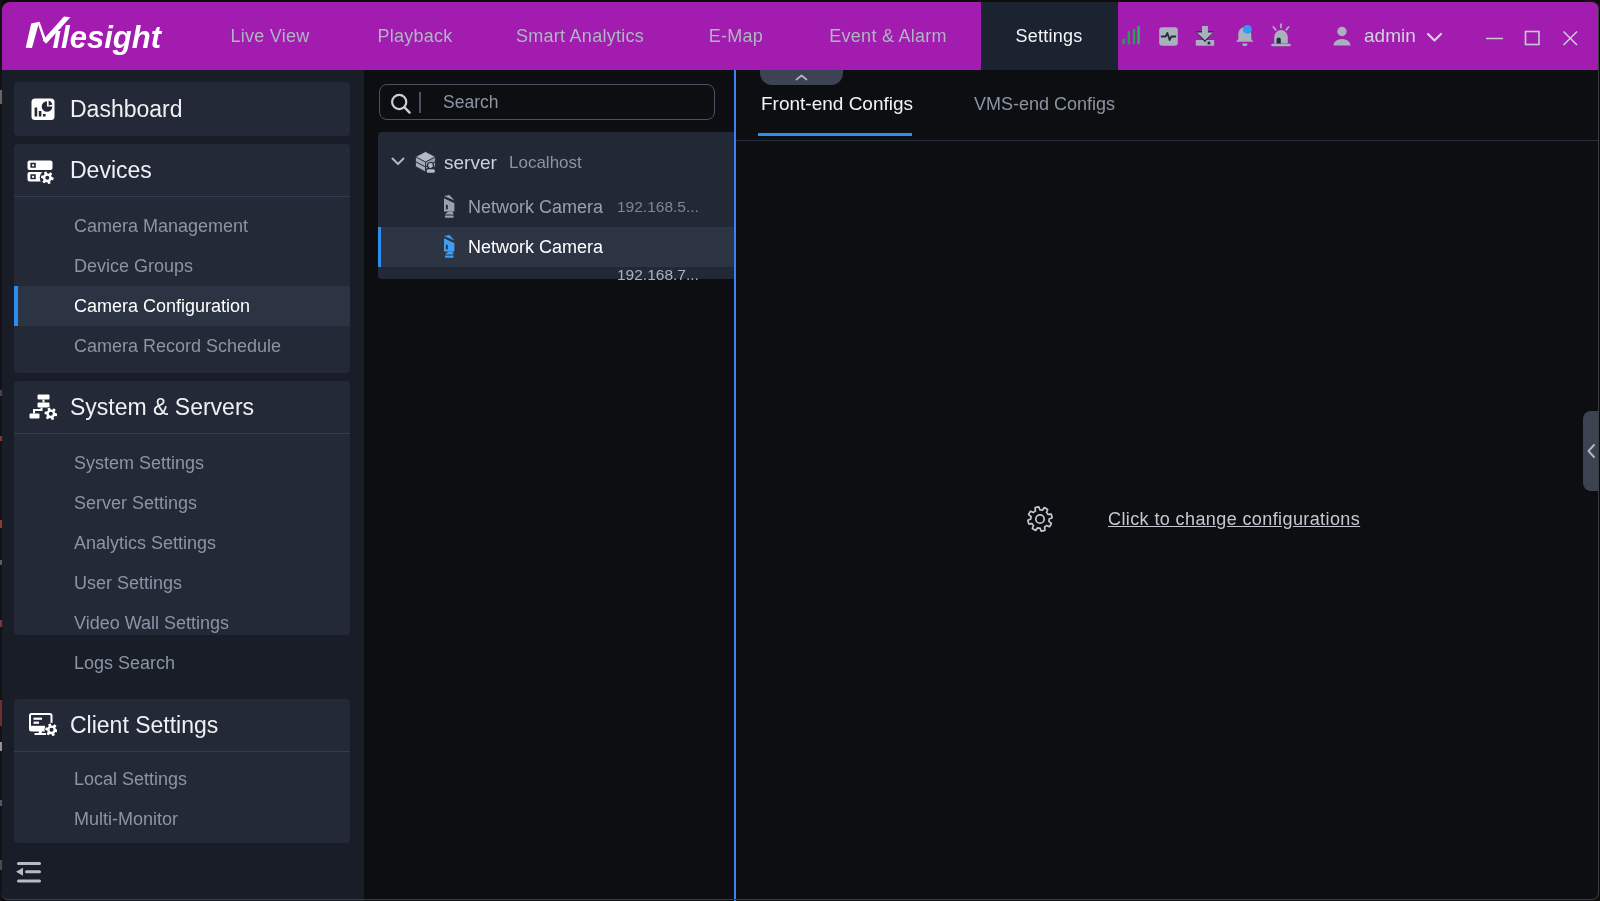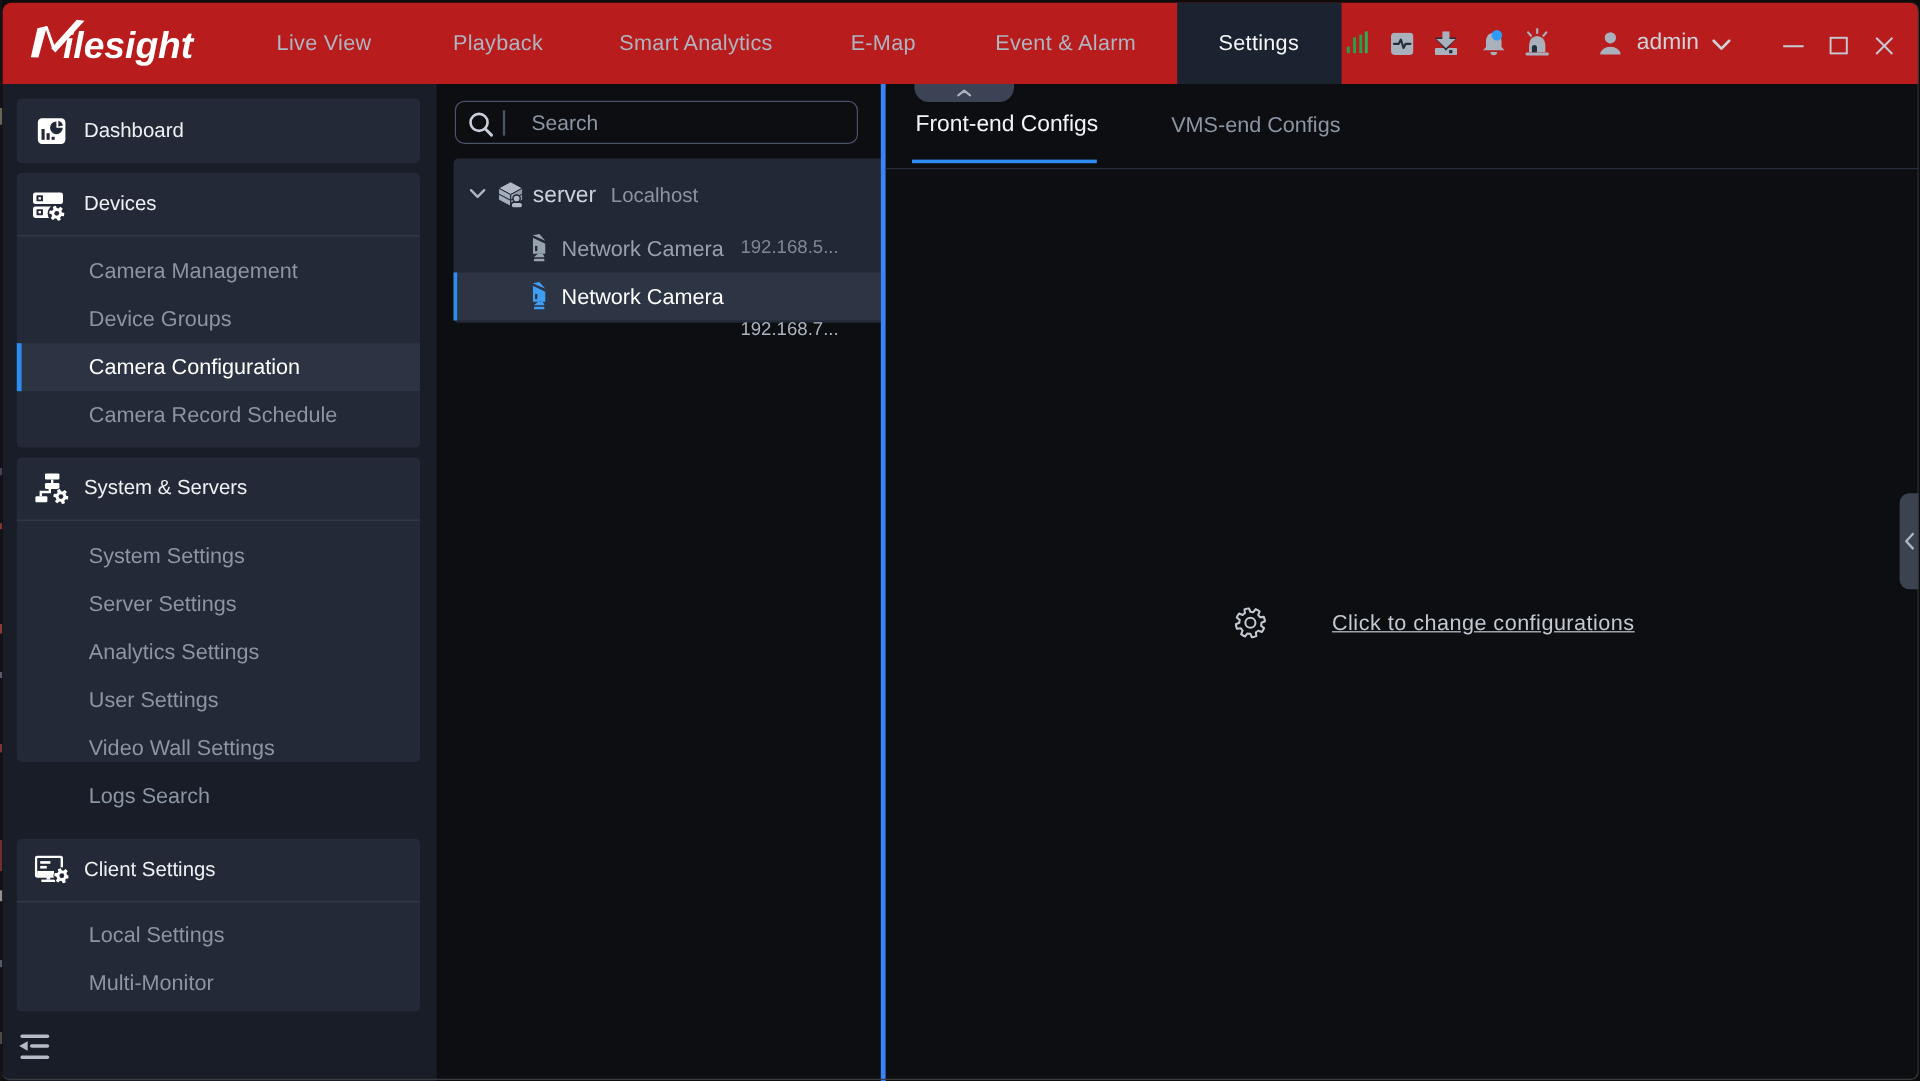--- a/index.html
+++ b/index.html
@@ -4,40 +4,40 @@
 <style>
   * { margin:0; padding:0; box-sizing:border-box; }
   html,body { width:1600px; height:901px; overflow:hidden; background:#0d0c0b; font-family:"Liberation Sans", sans-serif; }
   .window { position:absolute; left:2px; top:2px; width:1597px; height:899px;
     border-radius:8px 8px 6px 6px; overflow:hidden; background:#0f1013; }
   .winborder { position:absolute; left:1px; top:1px; width:1598px; height:899px;
     border-radius:8px 8px 7px 7px; border:1px solid #3a3c40; border-top:none; border-left:none;
     pointer-events:none; z-index:50; }
   .abs { position:absolute; }
   
-  .topbar { position:absolute; left:0; top:0; width:100%; height:68px; background:#b91c1c; }
+  .topbar { position:absolute; left:0; top:0; width:100%; height:68px; background:#a21caf; }
   .nav { position:absolute; top:0; height:68px; line-height:68px; font-size:18px; letter-spacing:0.25px; color:#aeb5c1; white-space:nowrap; transform:translateX(-50%); }
   .navbg { position:absolute; left:979px; top:0; width:137px; height:68px; background:#1b2330; }
   .settxt { color:#f4f6f8; }
   
   .sidebar { position:absolute; left:0; top:68px; width:362px; bottom:0; background:#181d27; }
   .card { position:absolute; left:12px; width:336px; background:#232936; border-radius:4px; }
-  .htxt { position:absolute; left:56px; top:0; line-height:52px; font-size:17px; color:#eef1f4; white-space:nowrap; }
+  .htxt { position:absolute; left:56px; top:0; line-height:52px; font-size:23px; color:#eef1f4; white-space:nowrap; }
   .hsep { position:absolute; left:0; right:0; height:1px; background:#343c4e; }
   .sub { position:absolute; left:0; width:100%; height:40px; line-height:40px; font-size:18px; color:#8b95a3; padding-left:60px; white-space:nowrap; }
   .sub.sel { background:#2c3342; color:#ffffff; }
   .selbar { position:absolute; left:0; top:0; width:4px; height:40px; background:#2d8cf0; }
   
   .middle { position:absolute; left:362px; top:68px; width:370px; bottom:0; background:#0d0e11; }
   .searchbox { position:absolute; left:15px; top:14px; width:336px; height:36px; border:1px solid #4a5265; border-radius:8px; }
-  .treecard { position:absolute; left:14px; top:62px; width:368px; background:#222835; border-radius:4px; padding:6px 0 2px 0; }
+  .treecard { position:absolute; left:14px; top:62px; width:368px; background:#222835; border-radius:4px; padding:6px 0 12px 0; }
   .trow { position:relative; height:40px; }
   .trow .nm { position:absolute; top:0; line-height:40px; white-space:nowrap; display:inline-block; }
   
-  .right { position:absolute; left:732px; top:68px; right:0; bottom:0; background:#0d0e11; border-left:4px solid #3b82f6;padding-left:25px; }
+  .right { position:absolute; left:732px; top:68px; right:0; bottom:0; background:#0d0e11; border-left:2px solid #3b82f6;padding-left:25px; }
   .handle { position:absolute; left:24px; top:0; width:83px; height:15px; background:#3b4354; border-radius:0 0 12px 12px; }
   .tabs { position:absolute; left:0; top:0; width:100%; height:71px; border-bottom:1px solid #272d3a; }
   .tab { position:absolute; top:23px; font-size:19px; white-space:nowrap; }
   .underline { position:absolute; left:22px; top:63px; width:154px; height:3px; background:#2e8df2; }
   .righttab { position:absolute; right:0; top:341px; width:16px; height:80px; background:#3b4350; border-radius:8px 0 0 8px; }
   .edgeleft { position:absolute; left:0; top:0; width:2px; height:901px; background:#131216; }
 </style>
 </head>
 <body>
 <div class="edgeleft"></div>

